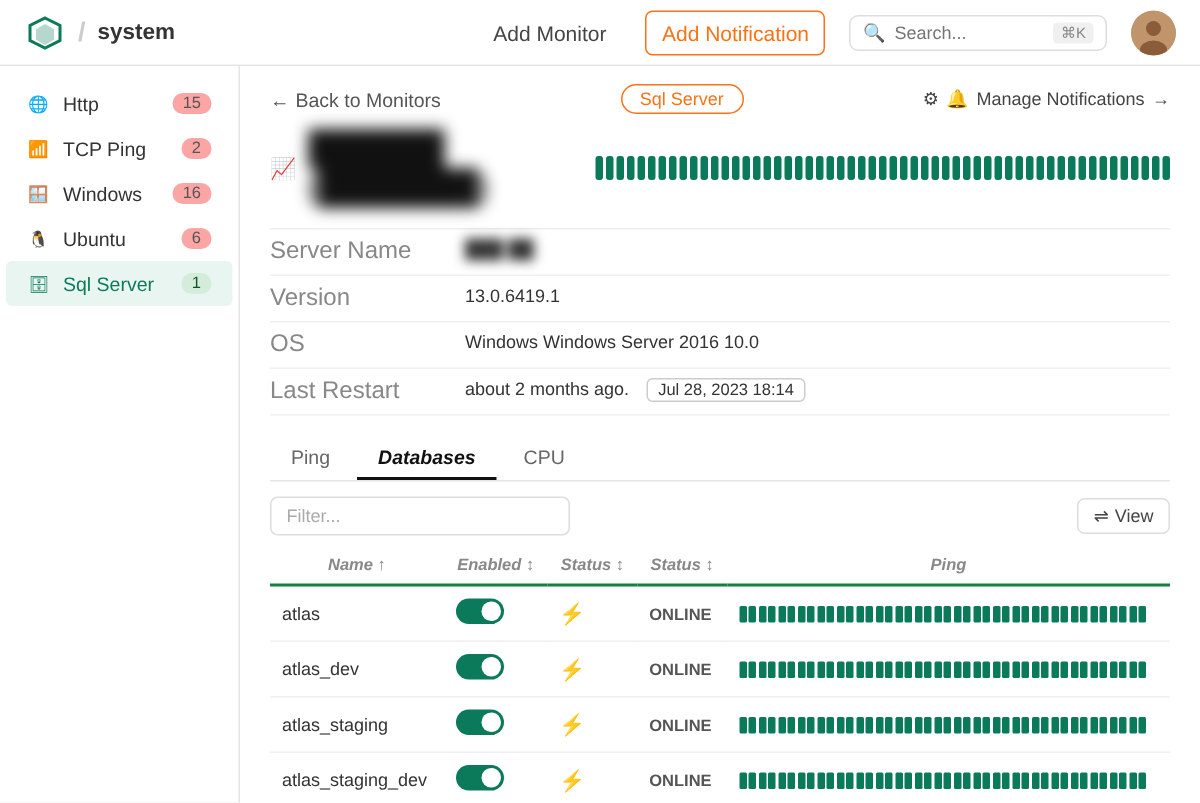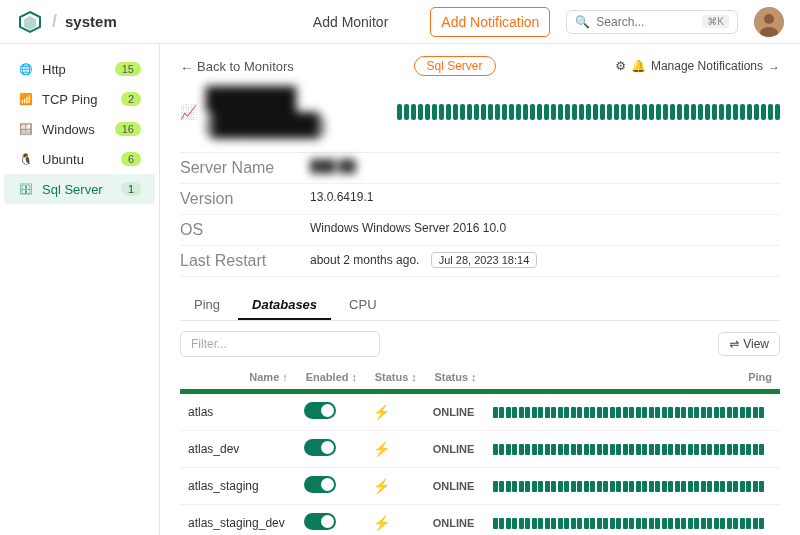--- a/index.html
+++ b/index.html
@@ -5,38 +5,38 @@
     * { box-sizing: border-box; margin: 0; padding: 0; }
     body { font-family: -apple-system, BlinkMacSystemFont, 'Segoe UI', sans-serif; font-size: 13px; background: #f5f5f5; color: #333; width: 800px; height: 535px; overflow: hidden; }
 
     
     .navbar { display: flex; align-items: center; background: #fff; border-bottom: 1px solid #e5e5e5; padding: 0 16px; height: 44px; gap: 16px; }
     .navbar-logo { display: flex; align-items: center; gap: 6px; font-weight: 600; font-size: 15px; color: #333; }
     .navbar-logo .logo-icon { width: 28px; height: 28px; }
     .navbar-separator { color: #ccc; font-size: 18px; margin: 0 2px; }
     .navbar-spacer { flex: 1; }
     .navbar-btn { background: none; border: none; cursor: pointer; font-size: 14px; color: #444; padding: 6px 10px; border-radius: 5px; }
-    .navbar-btn.active-btn { border: 1.5px solid #f97316; color: #f97316; background: none; margin-left: 16px; }
+    .navbar-btn.active-btn { border: 1.5px solid #f97316; color: #f97316; background: none; }
     .search-bar { display: flex; align-items: center; border: 1px solid #ddd; border-radius: 6px; padding: 4px 8px; gap: 6px; background: #fff; }
     .search-bar input { border: none; outline: none; font-size: 12px; width: 100px; color: #555; }
     .search-kbd { background: #f0f0f0; border-radius: 3px; padding: 1px 5px; font-size: 10px; color: #888; }
     .avatar { width: 30px; height: 30px; border-radius: 50%; overflow: hidden; background: #c0a080; display: flex; align-items: center; justify-content: center; }
 
     
     .layout { display: flex; height: calc(535px - 44px); }
 
     
     .sidebar { width: 160px; background: #fff; border-right: 1px solid #e5e5e5; padding: 10px 0; flex-shrink: 0; }
     .sidebar-item { display: flex; align-items: center; justify-content: space-between; padding: 7px 14px; cursor: pointer; border-radius: 4px; margin: 0 4px; }
     .sidebar-item.active { background: #e8f5f0; }
     .sidebar-item-left { display: flex; align-items: center; gap: 8px; }
     .sidebar-icon { width: 16px; height: 16px; display: flex; align-items: center; justify-content: center; color: #888; font-size: 11px; }
     .sidebar-label { font-size: 13px; color: #333; }
     .sidebar-item.active .sidebar-label { color: #0a7a5a; font-weight: 500; }
-    .badge { background: #bef264; color: #555; border-radius: 10px; padding: 1px 7px; font-size: 11px; }
+    .badge { background: #fca5a5; color: #555; border-radius: 10px; padding: 1px 7px; font-size: 11px; }
     .badge.green { background: #d4edda; color: #155724; }
 
     
     .main { flex: 1; background: #fff; overflow-y: auto; padding: 12px 20px; }
 
     
     .main-topbar { display: flex; align-items: center; justify-content: space-between; margin-bottom: 10px; }
     .back-link { display: flex; align-items: center; gap: 4px; color: #555; font-size: 13px; cursor: pointer; }
     .tag-pill { border: 1.5px solid #f97316; border-radius: 20px; padding: 2px 12px; font-size: 12px; color: #f97316; font-weight: 500; }
     .notif-link { display: flex; align-items: center; gap: 5px; color: #444; font-size: 12px; cursor: pointer; }
@@ -60,21 +60,21 @@
     .tab.active { color: #111; font-weight: 600; border-bottom: 2px solid #111; font-style: italic; }
 
     
     .filter-row { display: flex; align-items: center; justify-content: space-between; margin-bottom: 8px; }
     .filter-input { border: 1px solid #ddd; border-radius: 5px; padding: 5px 10px; font-size: 12px; width: 200px; outline: none; color: #333; }
     .filter-input::placeholder { color: #aaa; }
     .view-btn { display: flex; align-items: center; gap: 4px; background: none; border: 1px solid #ddd; border-radius: 5px; padding: 4px 10px; font-size: 12px; cursor: pointer; color: #444; }
 
     
     .db-table { width: 100%; border-collapse: collapse; }
-    .db-table th { text-align: right; font-size: 11px; color: #888; font-weight: 600; padding: 6px 8px; border-bottom: 5px solid #15803d; }
+    .db-table th { text-align: center; font-size: 11px; color: #888; font-weight: 600; padding: 6px 8px; border-bottom: 2px solid #15803d; font-style: italic; }
     .db-table td { padding: 8px 8px; font-size: 12px; border-bottom: 1px solid #f0f0f0; vertical-align: middle; }
 
     
     .toggle { display: inline-flex; align-items: center; width: 32px; height: 17px; background: #0a7a5a; border-radius: 9px; position: relative; cursor: pointer; }
     .toggle-knob { width: 13px; height: 13px; background: #fff; border-radius: 50%; position: absolute; left: 17px; }
 
     
     .activity-icon { color: #0a7a5a; font-size: 14px; }
 
     

